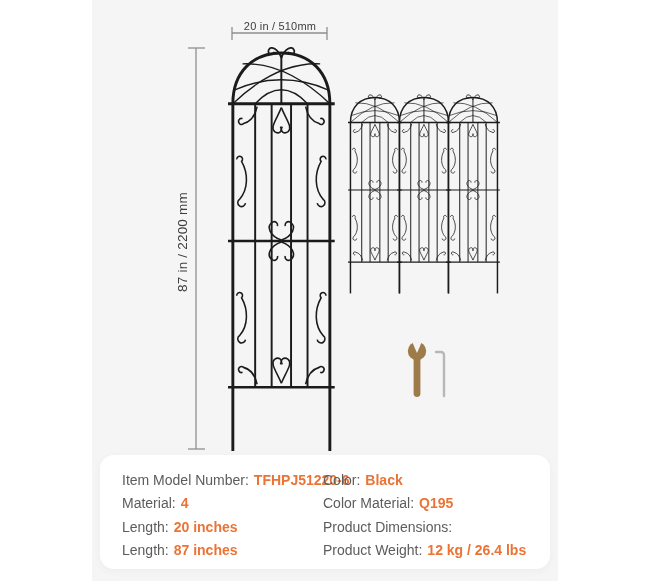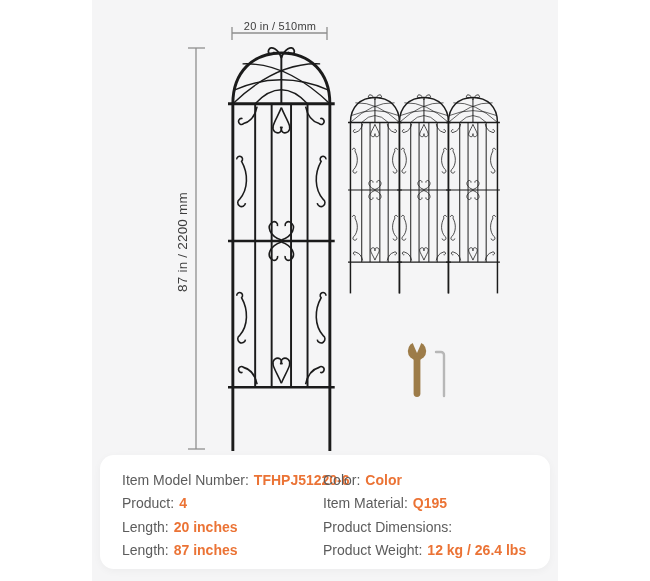--- a/index.html
+++ b/index.html
@@ -103,39 +103,39 @@
   <div class="dim-h-label">20 in / 510mm</div>
   <div class="dim-v-label">87 in / 2200 mm</div>
 
   <div class="spec-card">
     <div class="spec-col left">
       <div class="spec-row">
         <span class="spec-label">Item Model Number:</span>
         <span class="spec-value">TFHPJ51220-6</span>
       </div>
       <div class="spec-row">
-        <span class="spec-label">Product:</span>
+        <span class="spec-label">Material:</span>
         <span class="spec-value">4</span>
       </div>
       <div class="spec-row">
         <span class="spec-label">Length:</span>
         <span class="spec-value">20 inches</span>
       </div>
       <div class="spec-row">
         <span class="spec-label">Length:</span>
         <span class="spec-value">87 inches</span>
       </div>
     </div>
     <div class="spec-col right">
       <div class="spec-row">
         <span class="spec-label">Color:</span>
-        <span class="spec-value">Color</span>
+        <span class="spec-value">Black</span>
       </div>
       <div class="spec-row">
-        <span class="spec-label">Item Material:</span>
+        <span class="spec-label">Color Material:</span>
         <span class="spec-value">Q195</span>
       </div>
       <div class="spec-row">
         <span class="spec-label">Product Dimensions:</span>
       </div>
       <div class="spec-row">
         <span class="spec-label">Product Weight:</span>
         <span class="spec-value">12 kg / 26.4 lbs</span>
       </div>
     </div>

